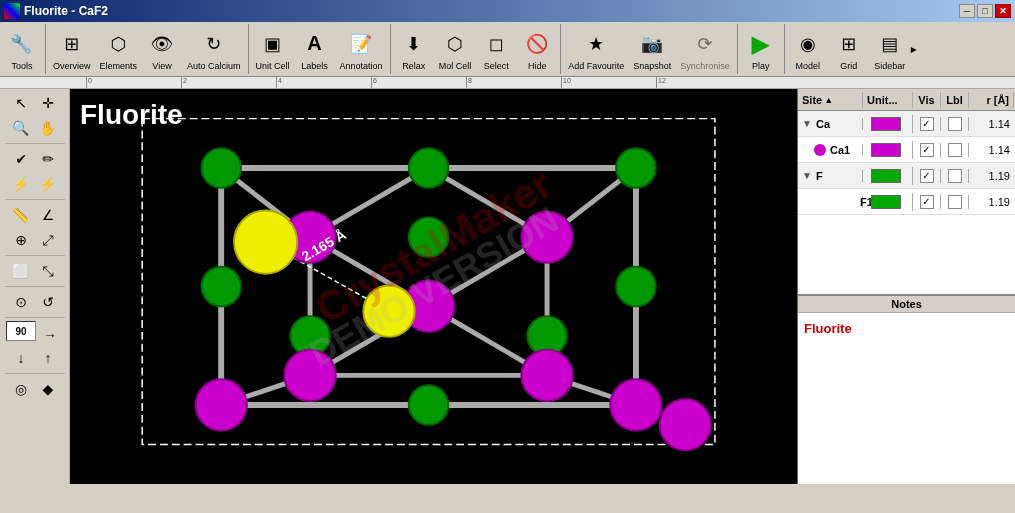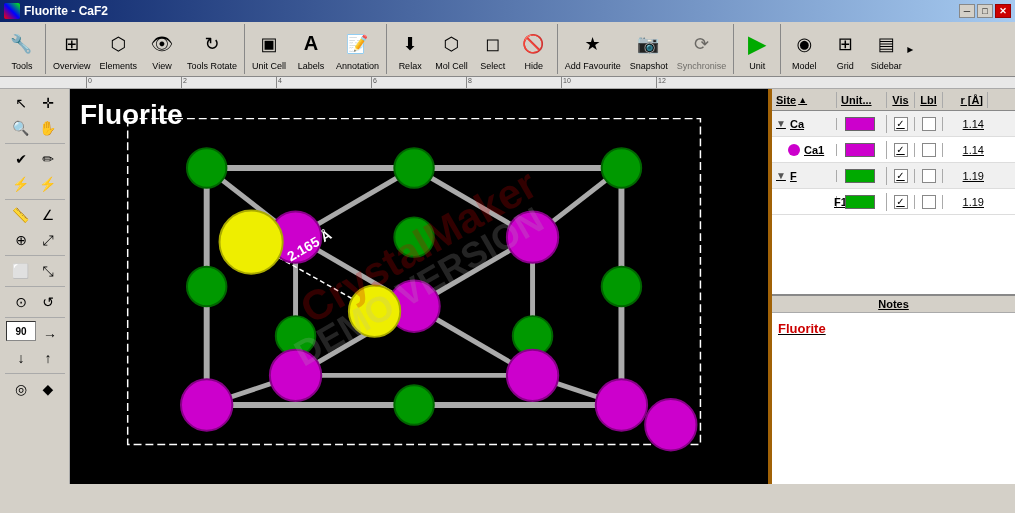--- a/index.html
+++ b/index.html
@@ -121,26 +121,25 @@
       border-radius: 2px;
     }
 
     
     .crystal-svg {
       position: absolute; top: 0; left: 0; width: 100%; height: 100%;
     }
 
     
     .right-panel {
-      width: 247px;
+      width: 218px;
       background: #d4d0c8;
-      border-left: 4px solid #a16207;
+      border-left: 1px solid #a16207;
       display: flex; flex-direction: column;
       flex-shrink: 0;
-      text-decoration: underline;
     }
     .site-table {
       flex-shrink: 0;
     }
     .site-header {
       display: flex; background: #d4d0c8; border-bottom: 1px solid #888;
       height: 22px; align-items: center;
     }
     .site-col {
       padding: 2px 4px; font-size: 11px; font-weight: bold;
@@ -212,21 +211,21 @@
     <div class="tool-group">
       <div class="tool-icon">⬡</div>
       <div class="tool-label">Elements</div>
     </div>
     <div class="tool-group">
       <div class="tool-icon">👁</div>
       <div class="tool-label">View</div>
     </div>
     <div class="tool-group">
       <div class="tool-icon">↻</div>
-      <div class="tool-label">Tools Rotate</div>
+      <div class="tool-label">Auto Calcium</div>
     </div>
     <div class="toolbar-sep"></div>
     <div class="tool-group">
       <div class="tool-icon">▣</div>
       <div class="tool-label">Unit Cell</div>
     </div>
     <div class="tool-group">
       <div class="tool-icon" style="font-weight:bold;font-size:20px;">A</div>
       <div class="tool-label">Labels</div>
     </div>
@@ -260,21 +259,21 @@
       <div class="tool-icon">📷</div>
       <div class="tool-label">Snapshot</div>
     </div>
     <div class="tool-group" style="opacity:0.5;">
       <div class="tool-icon">⟳</div>
       <div class="tool-label">Synchronise</div>
     </div>
     <div class="toolbar-sep"></div>
     <div class="tool-group">
       <div class="tool-icon" style="color:#00aa00;font-size:24px;">▶</div>
-      <div class="tool-label">Unit</div>
+      <div class="tool-label">Play</div>
     </div>
     <div class="toolbar-sep"></div>
     <div class="tool-group">
       <div class="tool-icon">◉</div>
       <div class="tool-label">Model</div>
     </div>
     <div class="tool-group">
       <div class="tool-icon">⊞</div>
       <div class="tool-label">Grid</div>
     </div>

